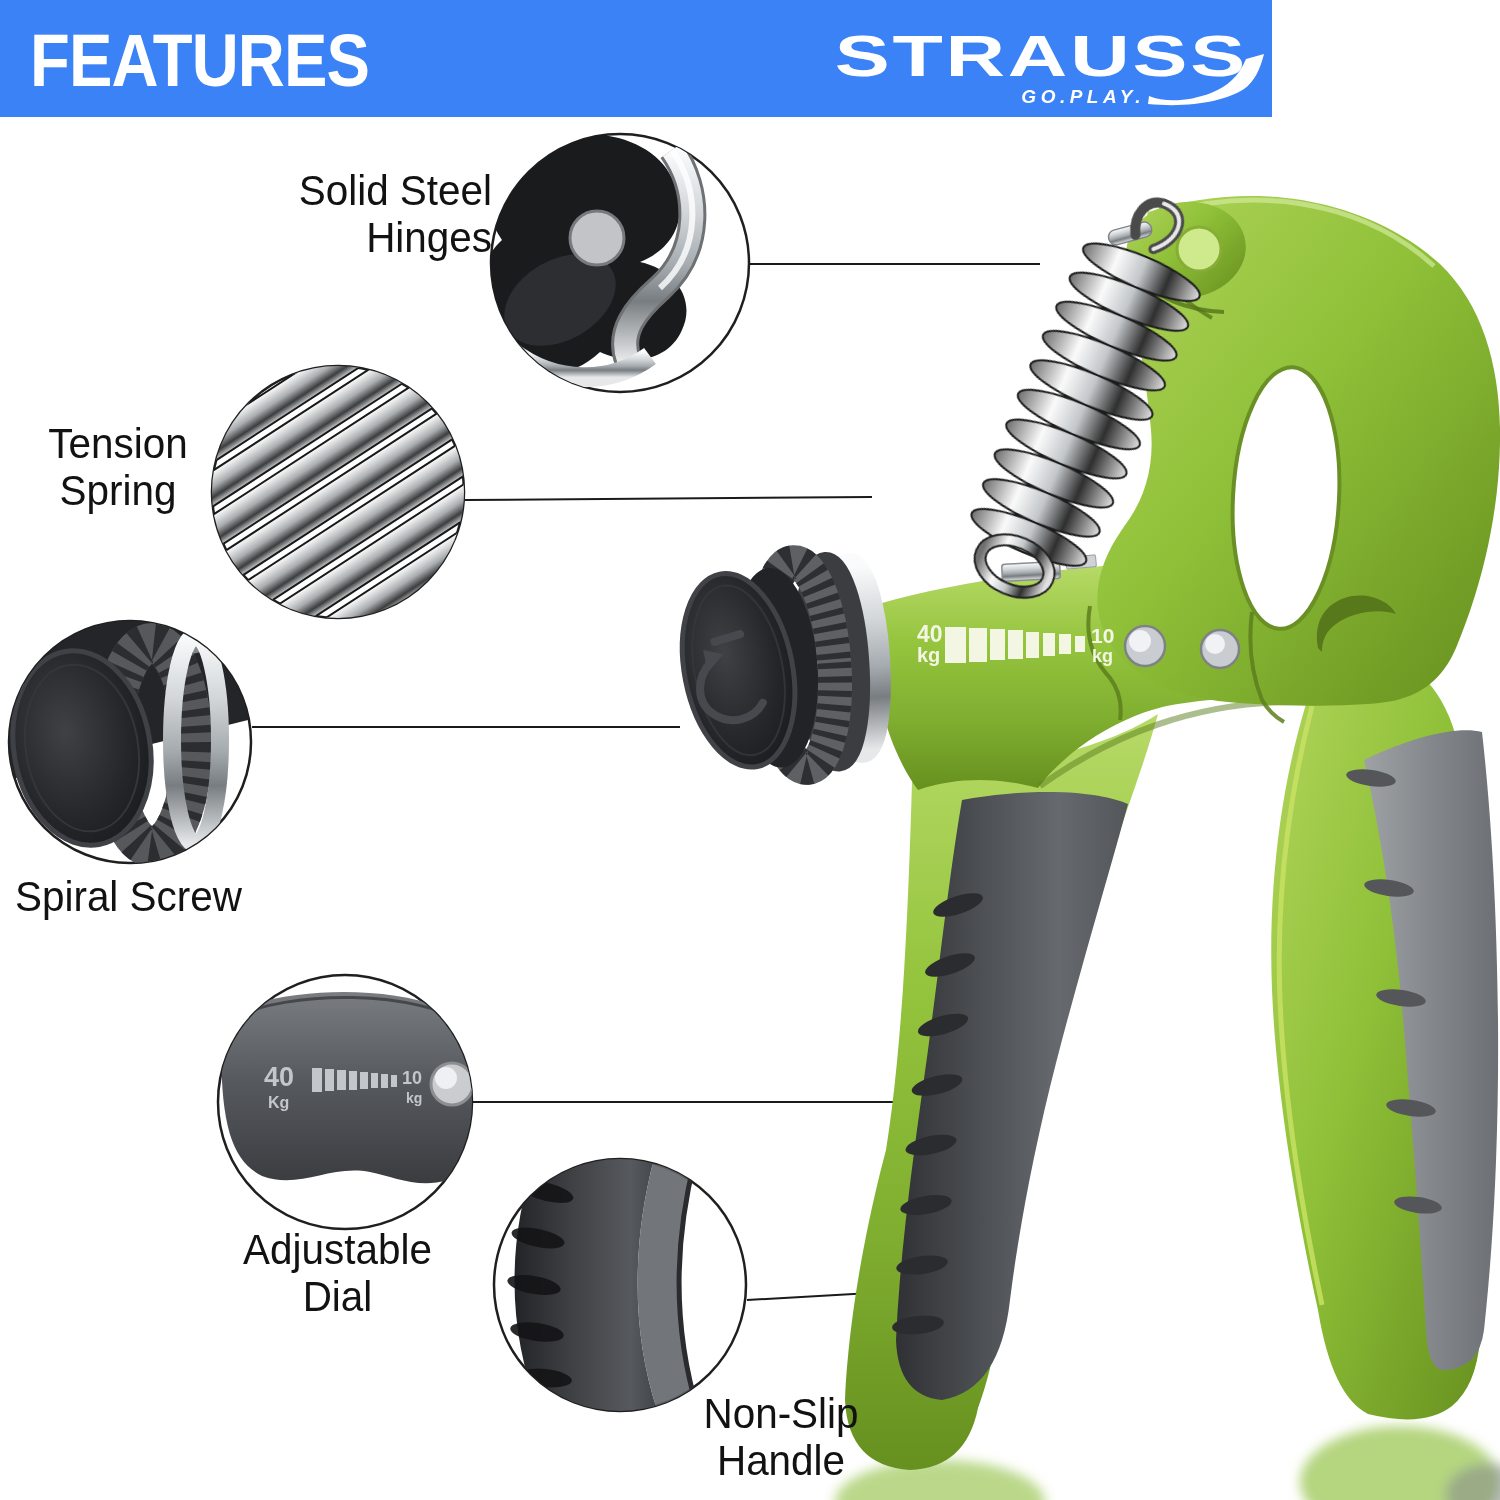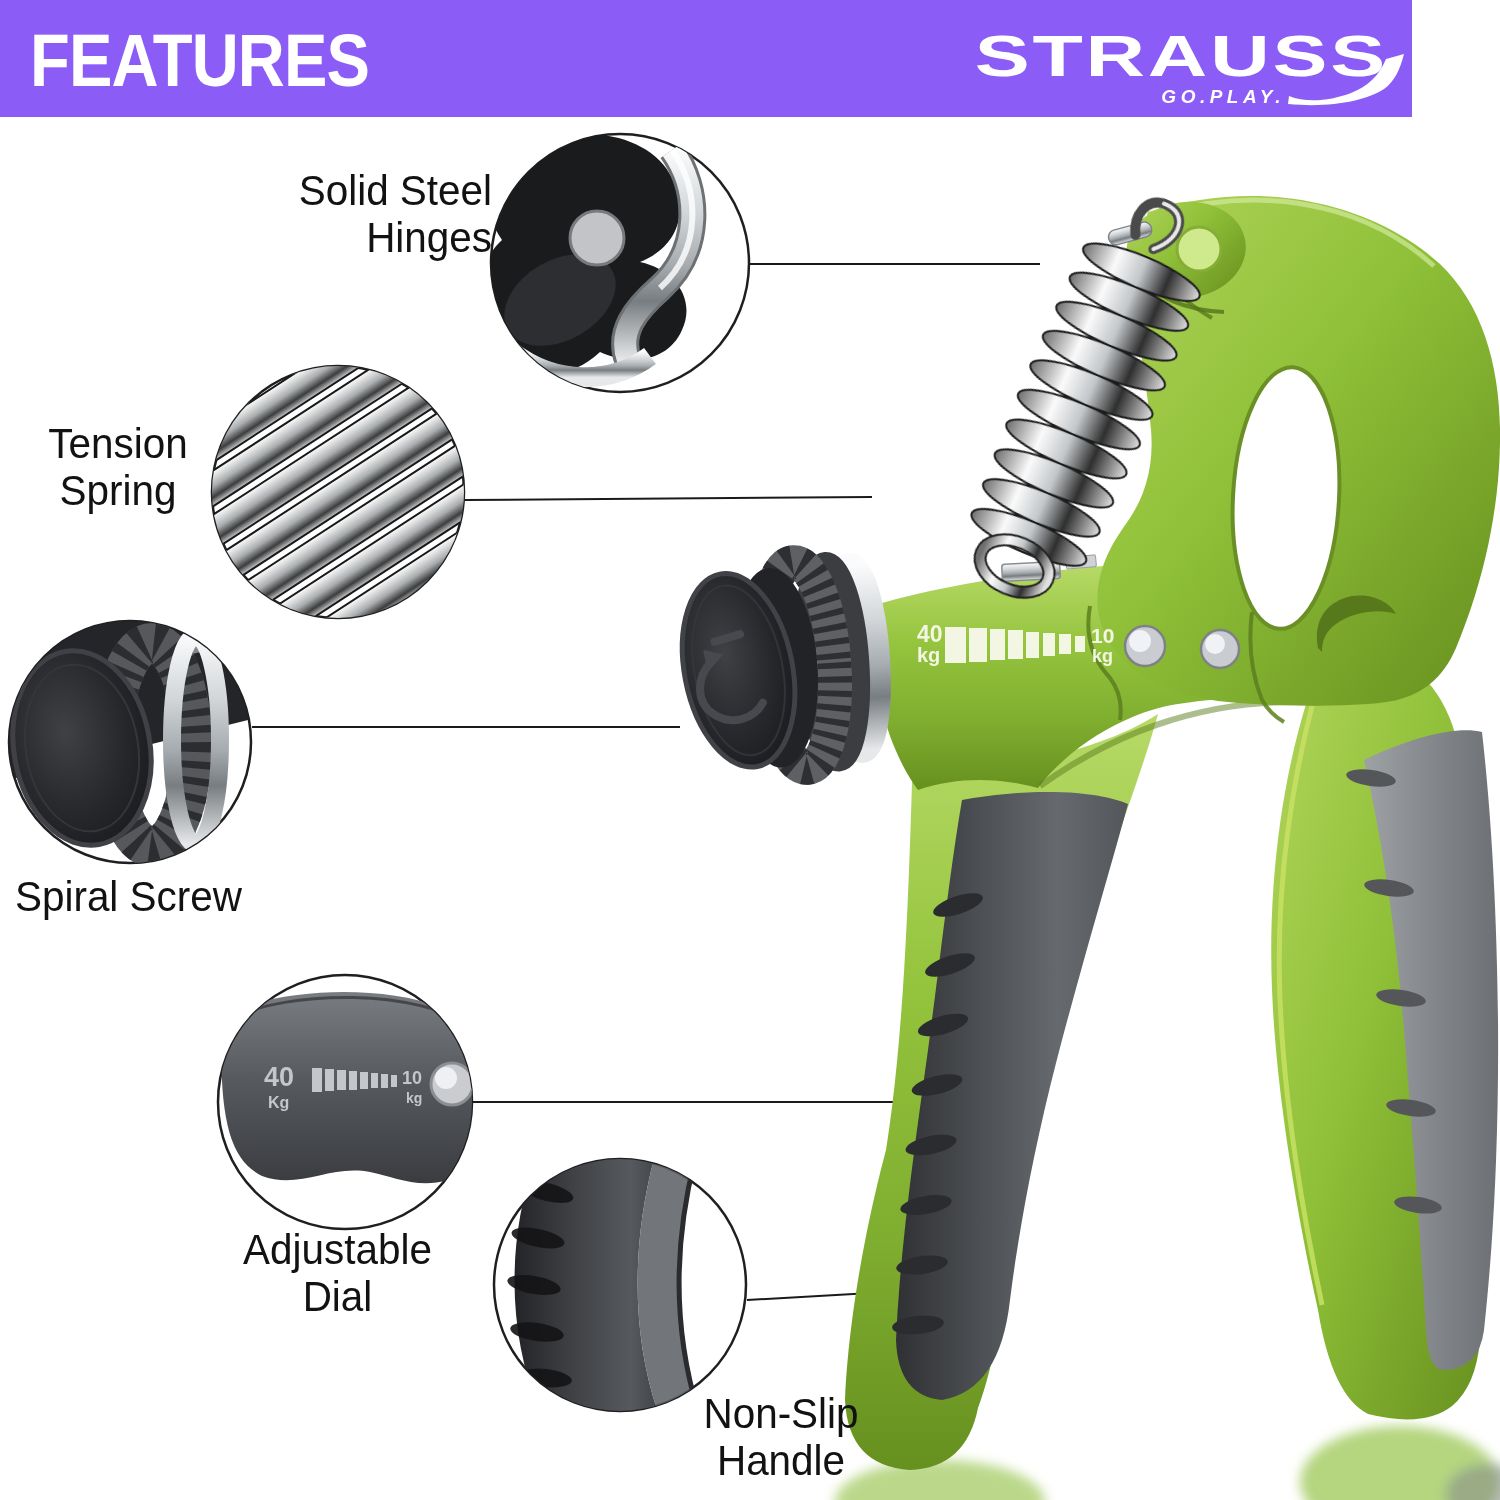--- a/index.html
+++ b/index.html
@@ -1,19 +1,19 @@
 <!DOCTYPE html>
 <html><head>
 <meta charset="utf-8">
 <style>
   html,body{margin:0;padding:0;background:#ffffff;}
   .canvas{position:relative;width:1500px;height:1500px;background:#ffffff;overflow:hidden;
           font-family:"Liberation Sans",sans-serif;}
   
-  .topbar{position:absolute;left:0;top:0;width:1412px;height:117px;background:#8b5cf6;}
+  .topbar{position:absolute;left:0;top:0;width:1272px;height:117px;background:#3b82f6;}
   .features-title{position:absolute;left:30px;top:24px;margin:0;color:#ffffff;
     font-size:74px;font-weight:bold;letter-spacing:-1px;line-height:74px;
     transform:scaleX(.88);transform-origin:left center;white-space:nowrap;}
   .logo-svg{position:absolute;right:6px;top:8px;}
   
   .art{position:absolute;left:0;top:0;width:1500px;height:1500px;}
   
   .callout-label{position:absolute;color:#121212;font-size:43px;line-height:47px;
     font-weight:400;letter-spacing:0px;}
   .lab-right{text-align:right;transform:scaleX(.94);transform-origin:right top;}

